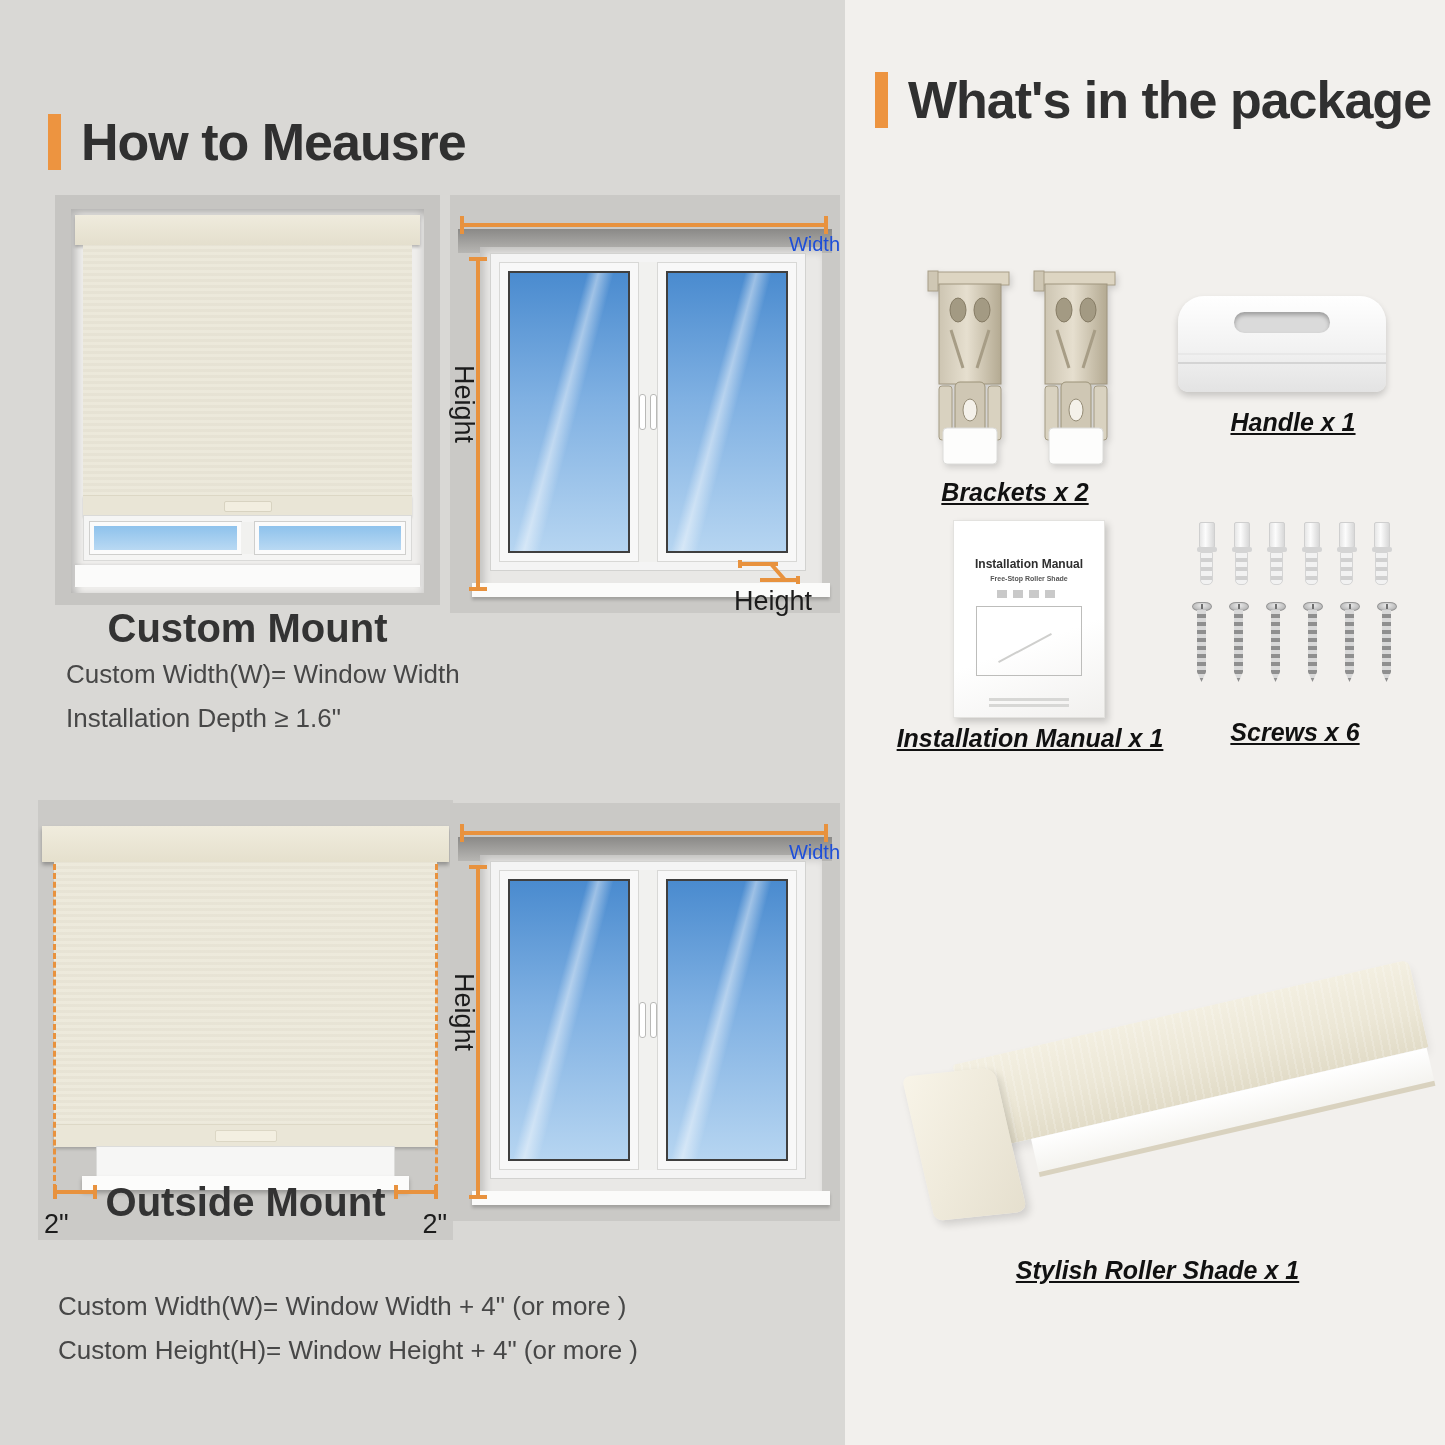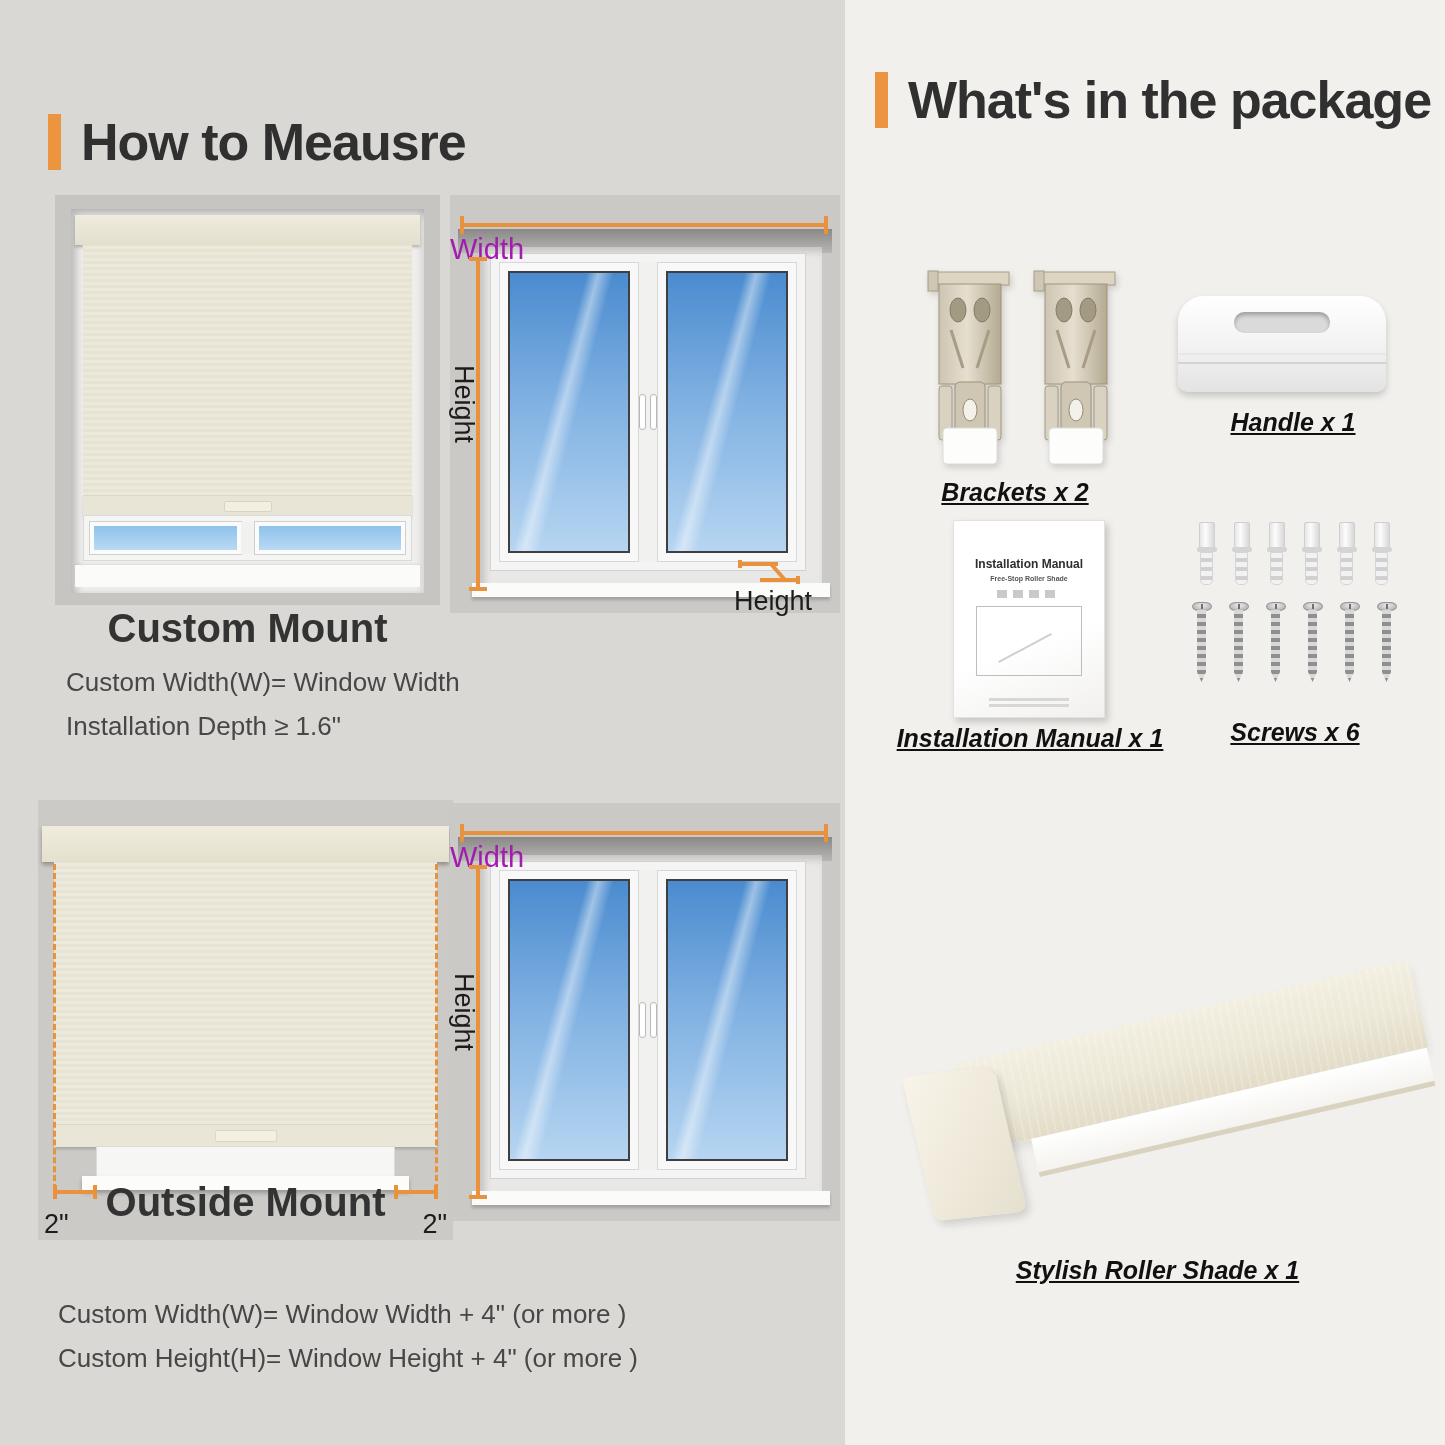--- a/index.html
+++ b/index.html
@@ -10,21 +10,21 @@
   .panel.right{width:600px;background:#f2f0ed;}
 
   
   .sec-head{position:absolute;display:flex;align-items:center;}
   .sec-head .bar{width:13px;height:56px;background:#ED9440;margin-right:20px;flex:none;}
   .sec-head h1{font-size:52px;font-weight:700;color:#303030;margin:0;white-space:nowrap;letter-spacing:-1px;}
   .head-left{left:48px;top:70px;margin-top:42px;}
   .head-right{left:30px;top:70px;justify-content:space-between;}
 
   .mount-h{position:absolute;font-size:40px;font-weight:700;color:#333;margin:0;text-align:center;}
-  .copy{position:absolute;font-size:26px;color:#474747;line-height:44px;margin-top:8px;}
+  .copy{position:absolute;font-size:26px;color:#474747;line-height:44px;}
 
   
   .photo{position:absolute;background:#c6c5c2;}
   .photo.inside{left:55px;top:195px;width:385px;height:410px;}
   .ph-recess{position:absolute;left:16px;right:16px;top:14px;bottom:12px;background:#efeeec;
              box-shadow:inset 5px 5px 9px rgba(0,0,0,.22), inset -4px 0 6px rgba(0,0,0,.08);}
   .ph-cassette{position:absolute;top:6px;left:4px;right:4px;height:30px;
                background:linear-gradient(180deg,#efebdd,#e4dfcd);box-shadow:0 2px 3px rgba(0,0,0,.25);}
   .ph-fabric{position:absolute;top:36px;left:12px;right:12px;height:250px;background:#ebe7d8;
              background-image:repeating-linear-gradient(0deg,rgba(255,255,255,.07) 0 3px,rgba(0,0,0,.02) 3px 6px);}
@@ -50,21 +50,21 @@
   .glass{width:100%;height:100%;box-sizing:border-box;border:2px solid #3f3f3f;
          background:linear-gradient(105deg,rgba(255,255,255,0) 40%,rgba(255,255,255,.45) 46%,rgba(255,255,255,0) 54%),
                     linear-gradient(180deg,#4a8bcf 0%,#7fb0e2 45%,#b6d5f1 100%);}
   .mullion{width:18px;background:#f1f1ef;display:flex;flex-direction:row;gap:4px;align-items:center;justify-content:center;}
   .pill{width:5px;height:34px;background:#fff;border:1px solid #b9b9b7;border-radius:3px;}
   .sill-d{position:absolute;left:22px;right:10px;bottom:16px;height:14px;background:#fbfbfa;box-shadow:0 3px 3px rgba(0,0,0,.2);}
 
   .m-width{position:absolute;top:28px;left:10px;right:12px;height:4px;background:#E8923E;}
   .m-width::before,.m-width::after{content:"";position:absolute;top:-7px;width:4px;height:18px;background:#E8923E;}
   .m-width::before{left:0;} .m-width::after{right:0;}
-  .m-wlabel{position:absolute;top:38px;left:0;right:0;text-align:left;font-size:29px;color:#a21caf;}
+  .m-wlabel{position:absolute;top:38px;left:0;right:0;text-align:right;font-size:20px;color:#1d4ed8;}
   .m-height{position:absolute;left:26px;top:64px;bottom:24px;width:4px;background:#E8923E;}
   .m-height::before,.m-height::after{content:"";position:absolute;left:-7px;width:18px;height:4px;background:#E8923E;}
   .m-height::before{top:-2px;} .m-height::after{bottom:-2px;}
   .m-hlabel{position:absolute;left:-2px;top:50%;transform:translateY(-50%);writing-mode:vertical-rl;
             font-size:27px;color:#1c1c1c;}
   .m-depth-icon{position:absolute;right:40px;bottom:28px;}
   .m-dlabel{position:absolute;right:28px;bottom:-4px;font-size:27px;color:#1c1c1c;}
 
   
   .photo.outside{left:38px;top:800px;width:415px;height:440px;background:#cbcac7;}

